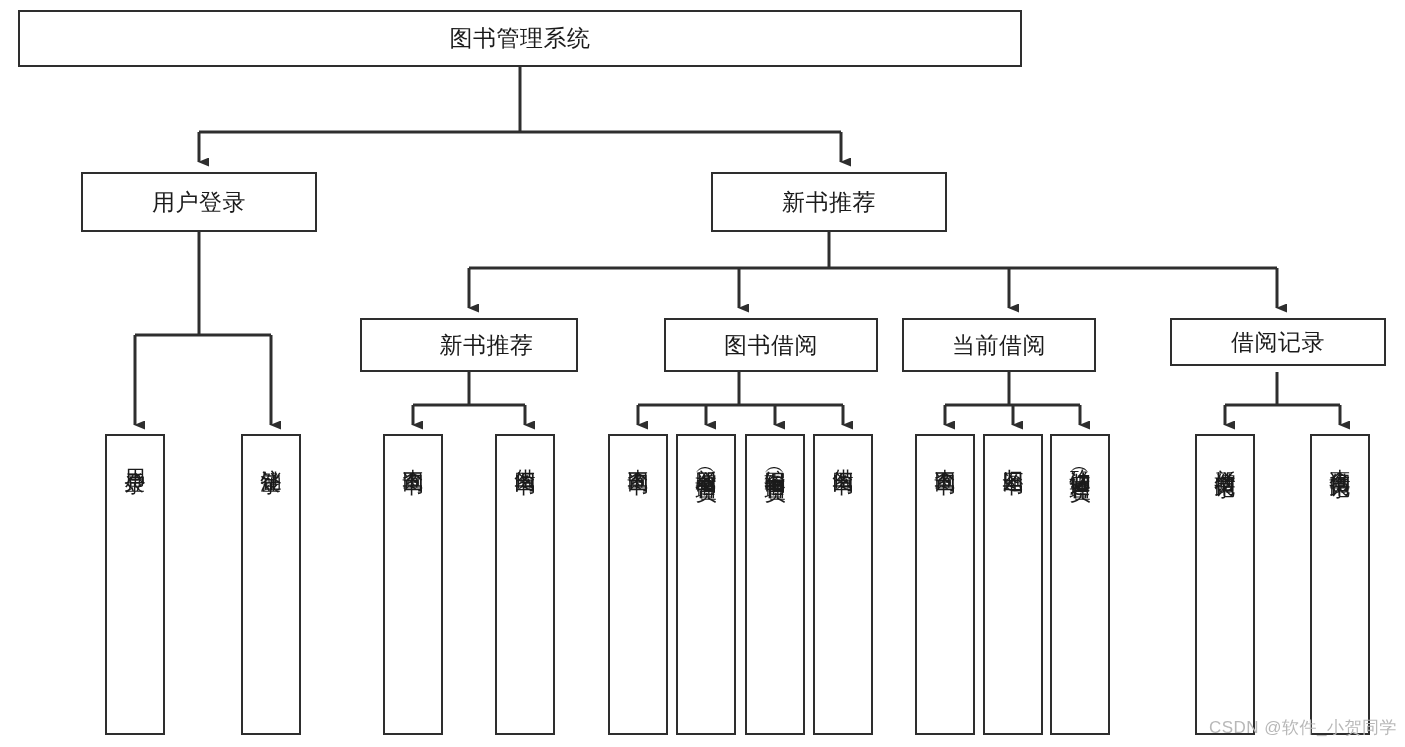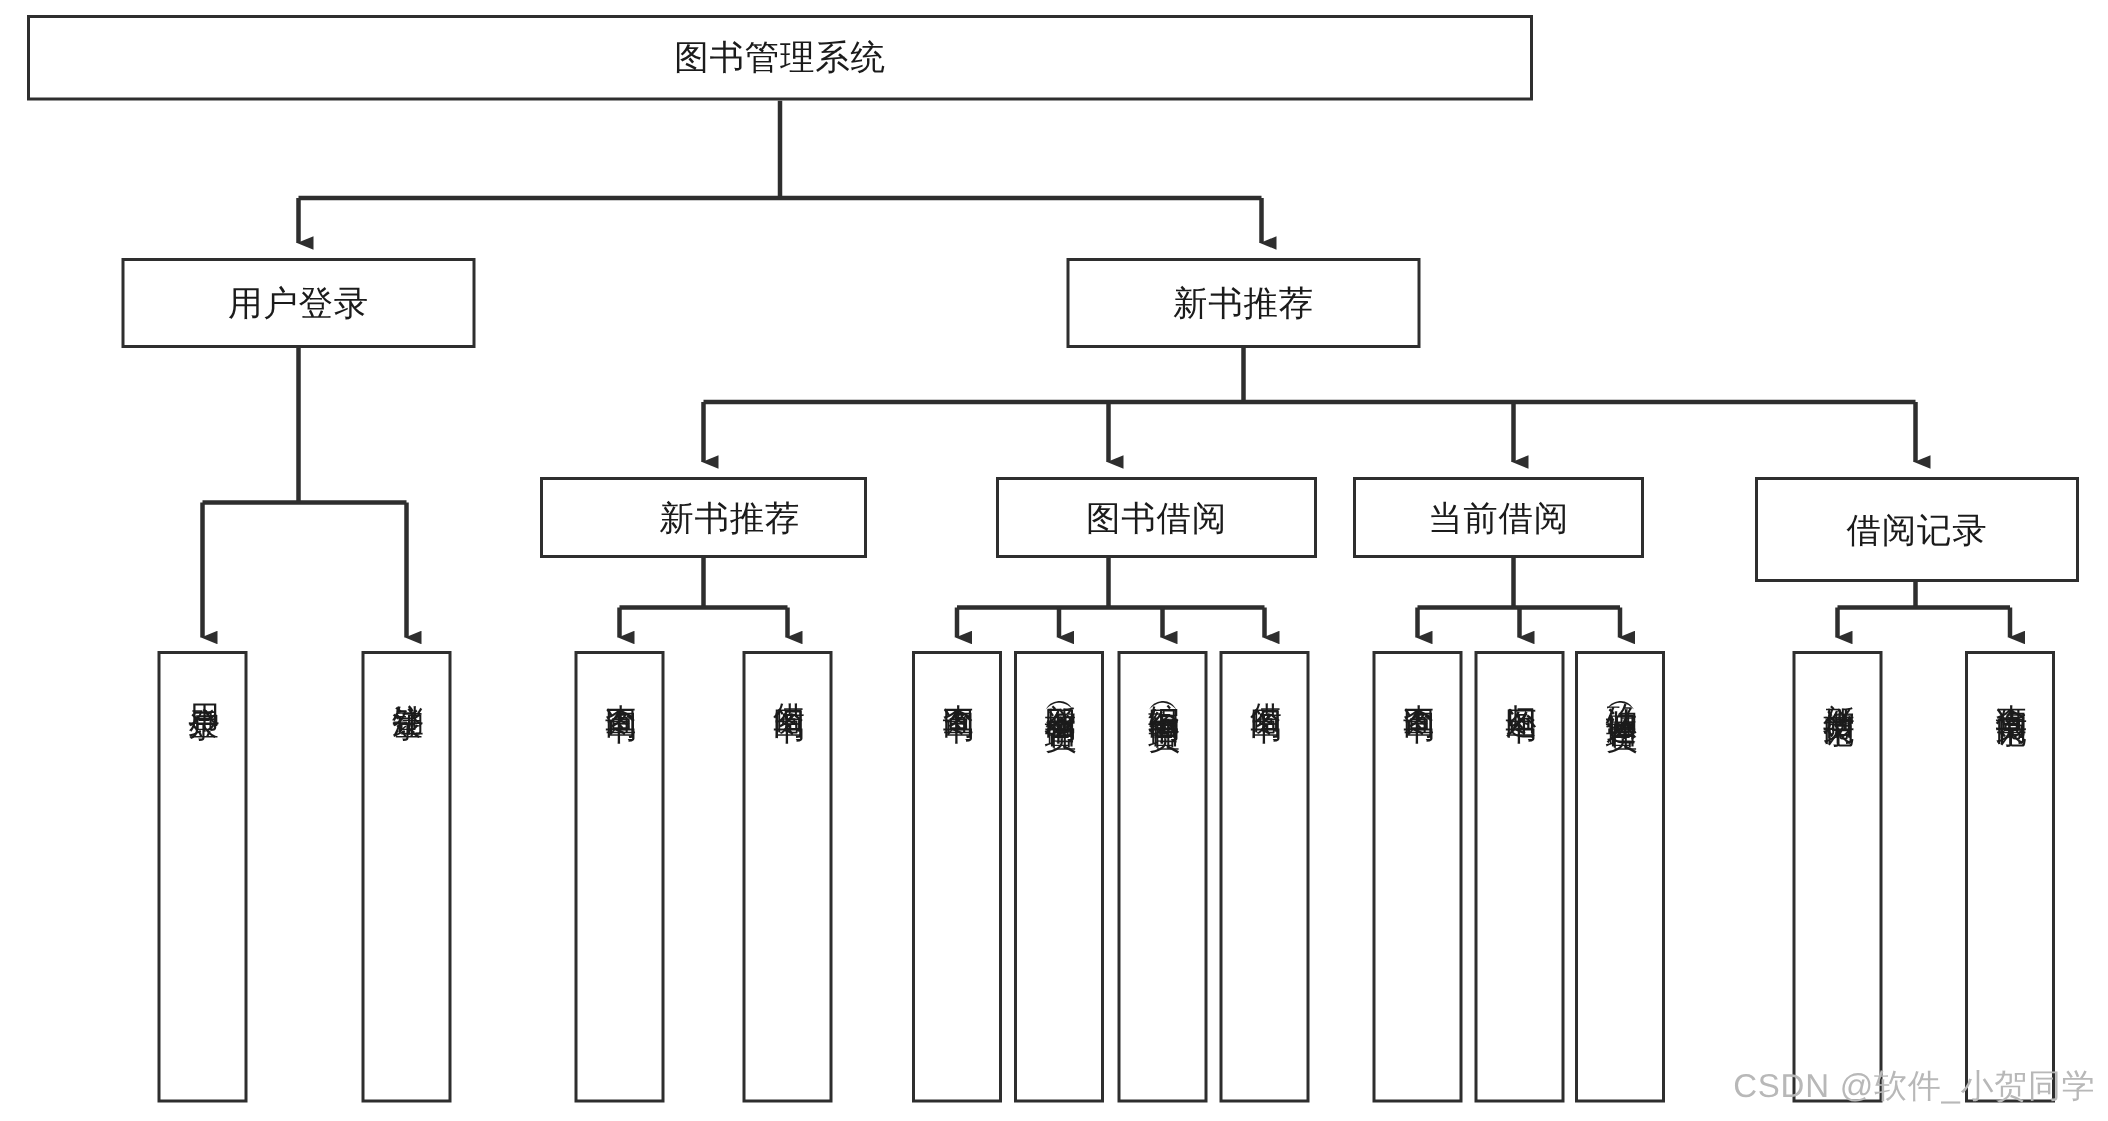--- a/index.html
+++ b/index.html
@@ -57,21 +57,21 @@
     text-orientation: upright;
     font-size: 21px;
     line-height: 1.05;
     letter-spacing: 2px;
     white-space: normal;
   }
   .watermark {
     position: absolute;
     right: 8px;
     bottom: 8px;
-    font-size: 22px;
+    font-size: 17px;
     color: #b8b8b8;
     letter-spacing: 0.5px;
     pointer-events: none;
     user-select: none;
   }
 </style>
 </head>
 <body>
 
 <div id="canvas">
@@ -139,21 +139,21 @@
 
   <div class="node horiz" style="left:360px; top:318px; width:218px; height:54px;padding-left:35px;">
     <span class="label">新书推荐</span>
   </div>
   <div class="node horiz" style="left:633px; top:318px; width:214px; height:54px;margin-left:31px;">
     <span class="label">图书借阅</span>
   </div>
   <div class="node horiz" style="left:902px; top:318px; width:194px; height:54px;">
     <span class="label">当前借阅</span>
   </div>
-  <div class="node horiz" style="left:1170px; top:318px; width:216px; height:70px;">
+  <div class="node horiz" style="left:1170px; top:318px; width:216px; height:48px;">
     <span class="label">借阅记录</span>
   </div>
 
   <div class="node vert" style="left:105px; top:434px; width:60px; height:301px;">
     <span class="label">用户登录</span>
   </div>
   <div class="node vert" style="left:241px; top:434px; width:60px; height:301px;">
     <span class="label">注销登录</span>
   </div>
 

